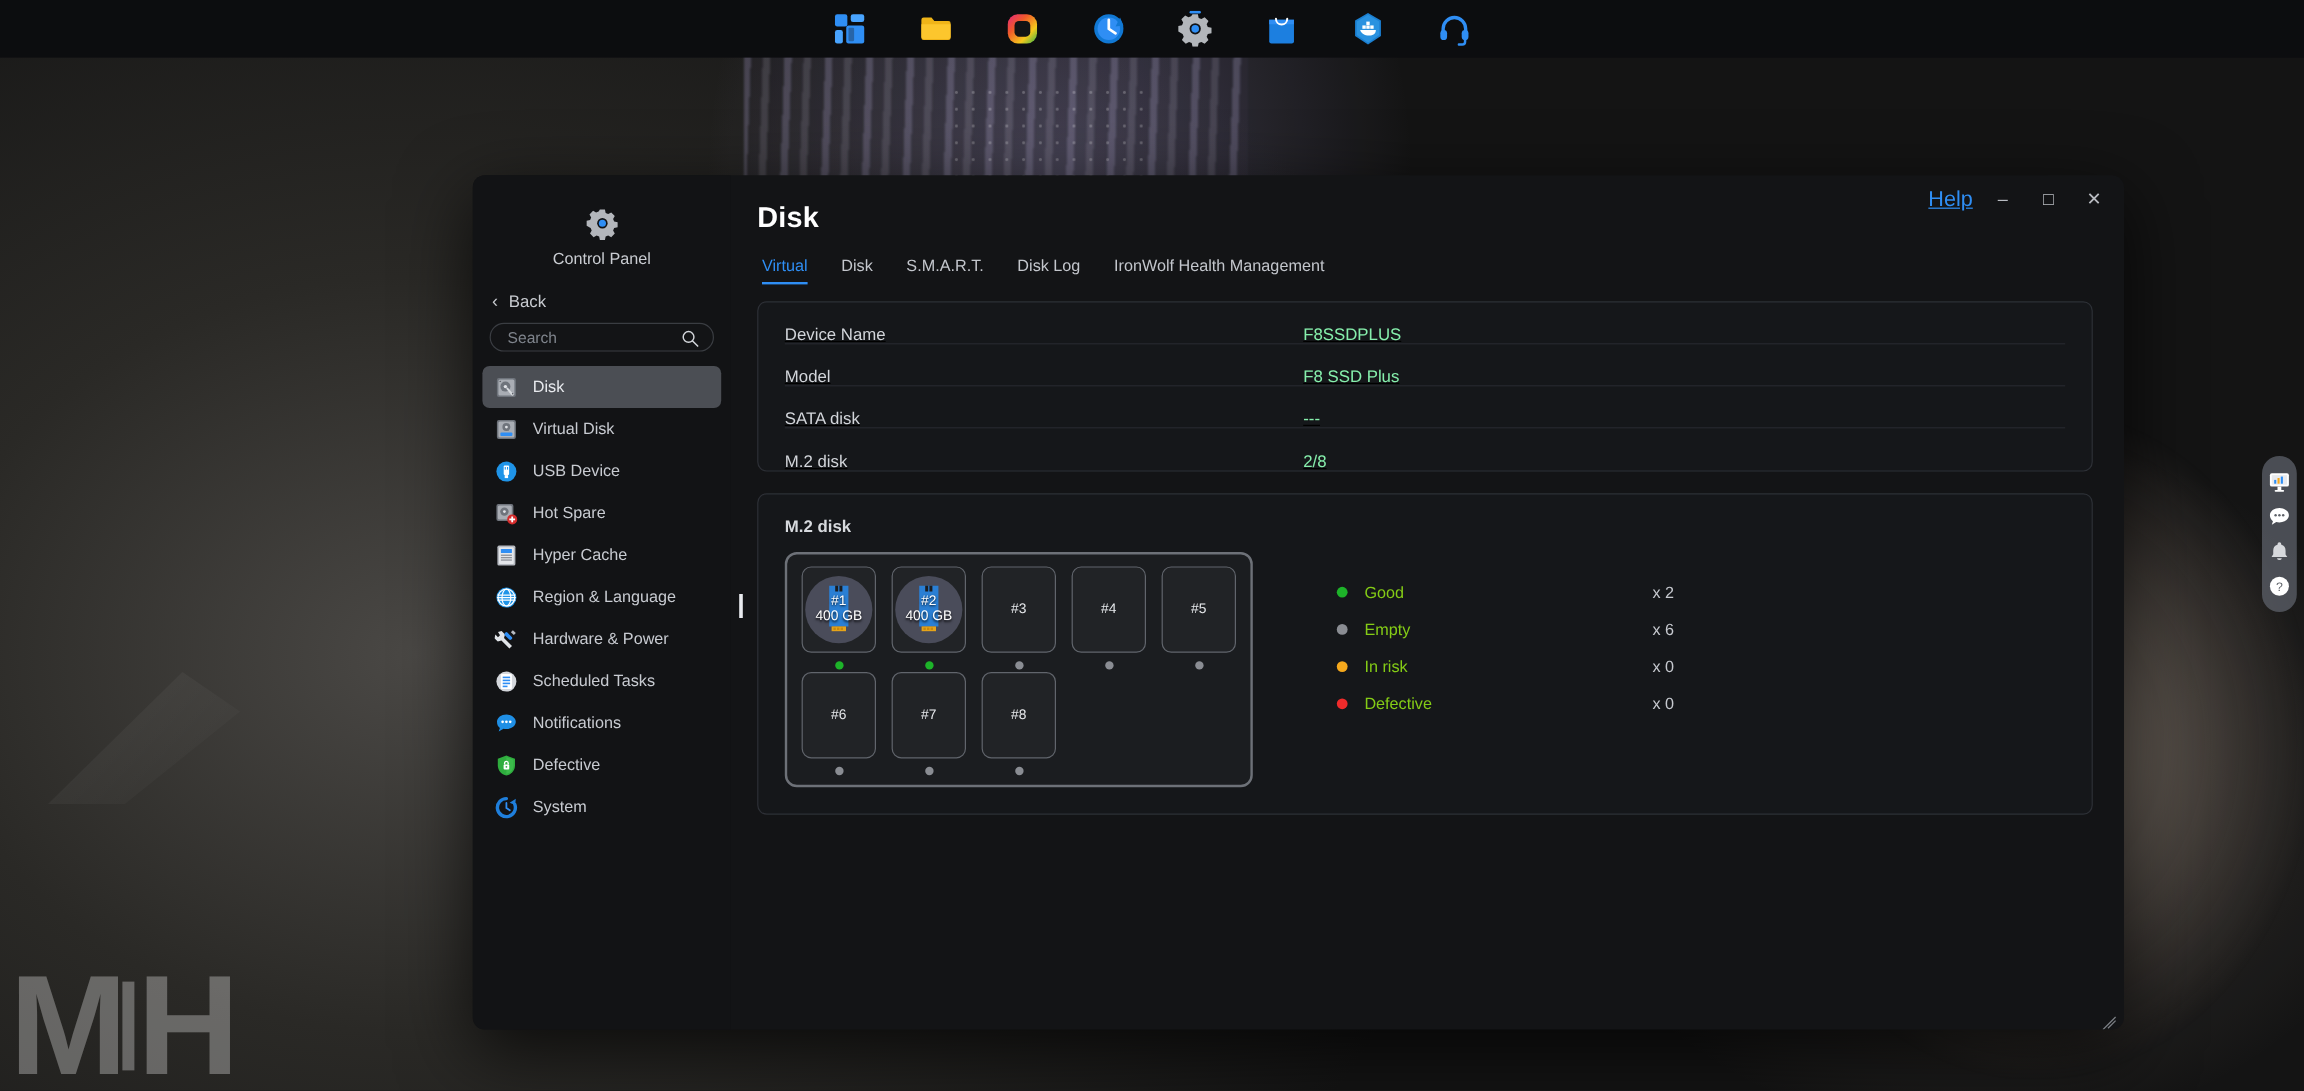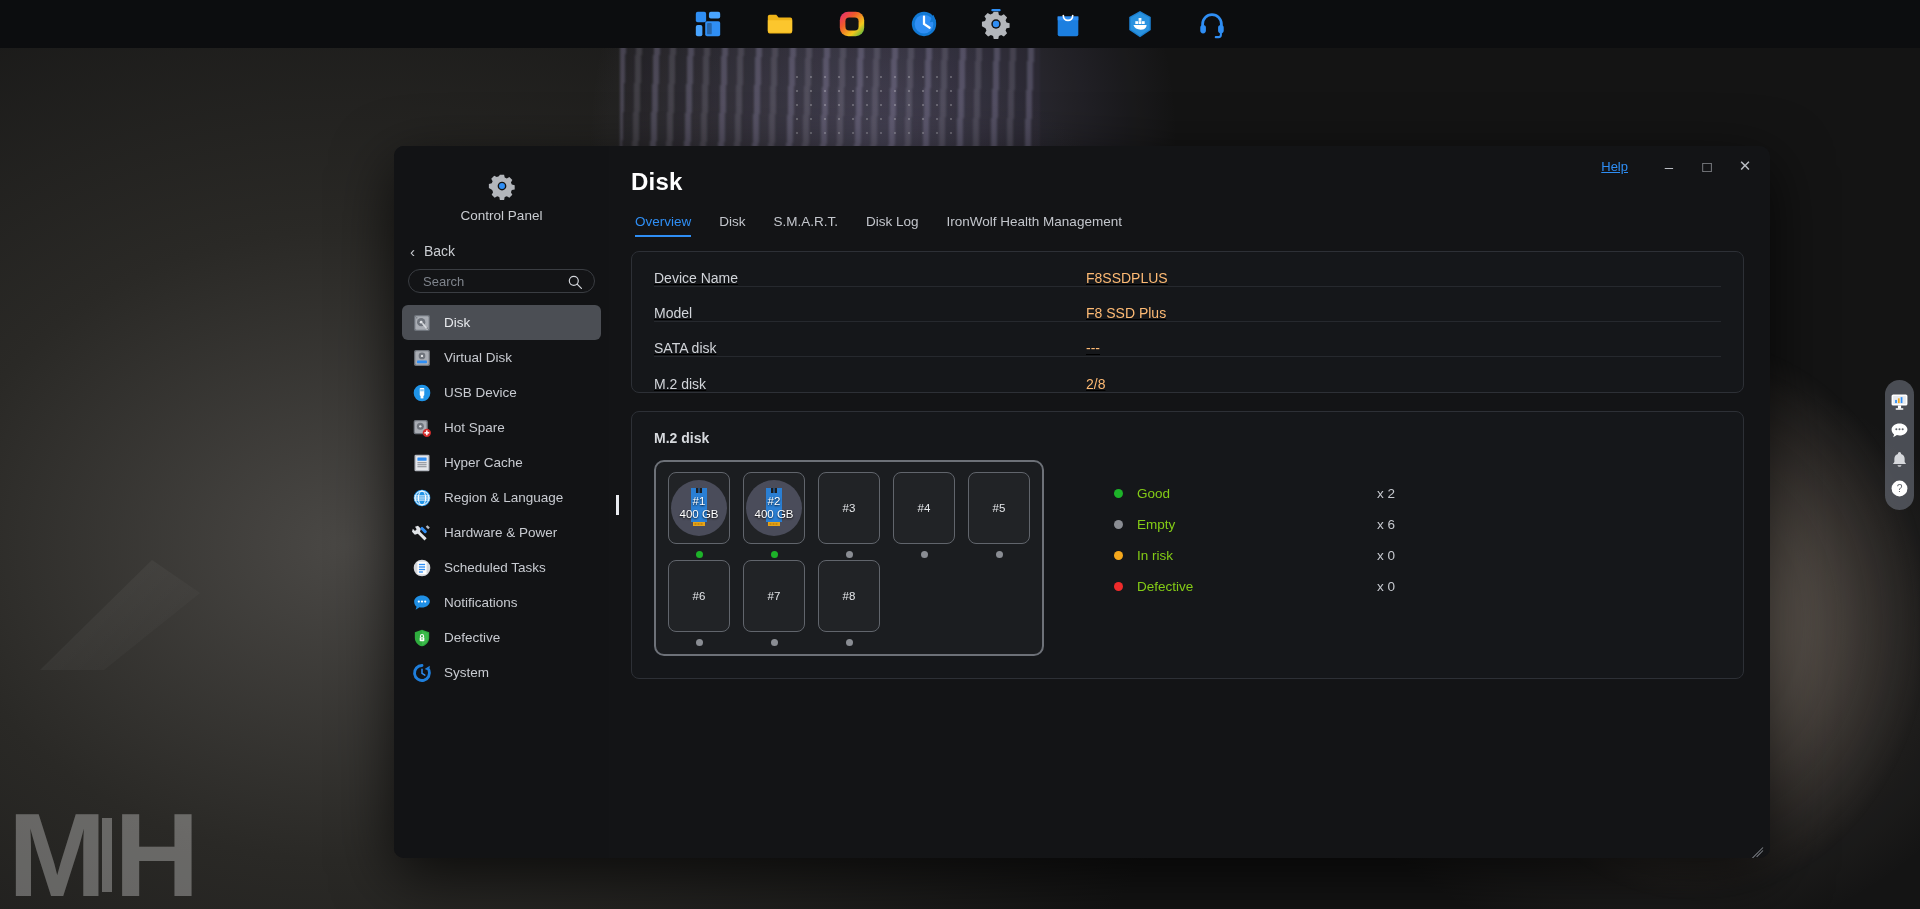--- a/index.html
+++ b/index.html
@@ -74,21 +74,21 @@
     background:#131416; border-radius:10px;
     box-shadow:0 18px 60px rgba(0,0,0,.72);
     overflow:hidden; z-index:20;
     display:flex;
   }
   #titlebar{
     position:absolute; top:0; right:0; height:40px; display:flex; align-items:center;
     gap:0px; padding-right:6px; z-index:5;
   }
   #help-link{
-    color:#2f8ef4; font-size:13px; text-decoration:underline; cursor:pointer; margin-right:22px;
+    color:#2f8ef4; font-size:18px; text-decoration:underline; cursor:pointer; margin-right:6px;
   }
   .win-btn{
     width:38px; height:30px; display:flex; align-items:center; justify-content:center;
     color:#b9bcc2; font-size:15px; cursor:pointer;
   }
 
   
   #sidebar{
     width:215px; flex:0 0 215px; background:#121315; padding-top:14px;
     display:flex; flex-direction:column; overflow:hidden;
@@ -138,21 +138,21 @@
   .card{
     margin-top:14px; border:1px solid #2d3036; border-radius:8px; background:#15171a;
   }
   #info-card{ padding:0 22px; }
   .info-row{
     display:flex; align-items:flex-end; height:35px;
     border-bottom:1px solid #26292e; font-size:14px;text-decoration:underline;
   }
   .info-row:last-child{ border-bottom:none; }
   .info-label{ color:#d2d5da; width:432px; flex:0 0 432px; }
-  .info-value{ color:#fdba74; }
+  .info-value{ color:#86efac; }
 
   #disk-card{ margin-top:18px; padding:18px 22px 22px; }
   #disk-card-title{ color:#d7dade; font-size:14px; font-weight:bold; margin-bottom:14px; }
   #disk-body{ display:flex; align-items:flex-start; gap:0px; }
 
   #slot-frame{
     border:2px solid #6d7178; border-radius:10px; padding:10px 12px 6px;
     background:#1b1d20; width:auto; display:inline-block;
   }
   .slot-row{ display:flex; gap:13px; margin-bottom:2px; }
@@ -470,21 +470,21 @@
         <span>System</span>
       </div>
 
     </div>
   </div>
 
   <div id="main">
     <div id="page-title">Disk</div>
 
     <div id="tabs">
-      <div class="tab active">Overview</div>
+      <div class="tab active">Virtual</div>
       <div class="tab">Disk</div>
       <div class="tab">S.M.A.R.T.</div>
       <div class="tab">Disk Log</div>
       <div class="tab">IronWolf Health Management</div>
     </div>
 
     <div class="card" id="info-card">
       <div class="info-row">
         <span class="info-label">Device Name</span>
         <span class="info-value">F8SSDPLUS</span>

